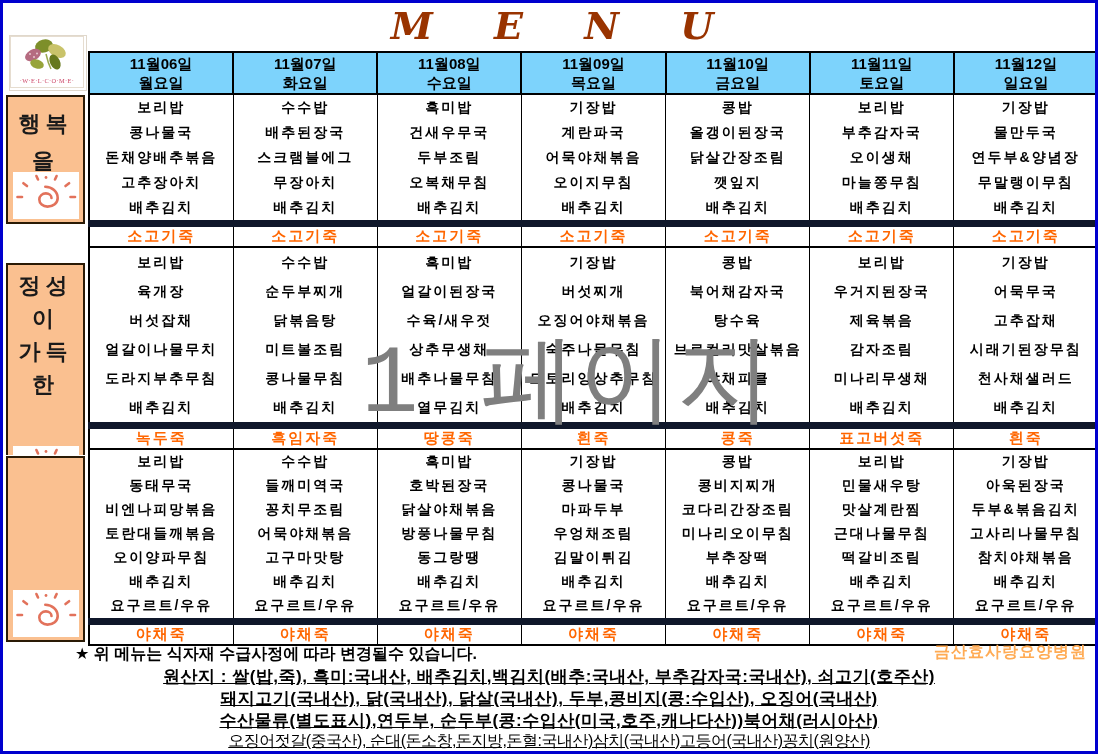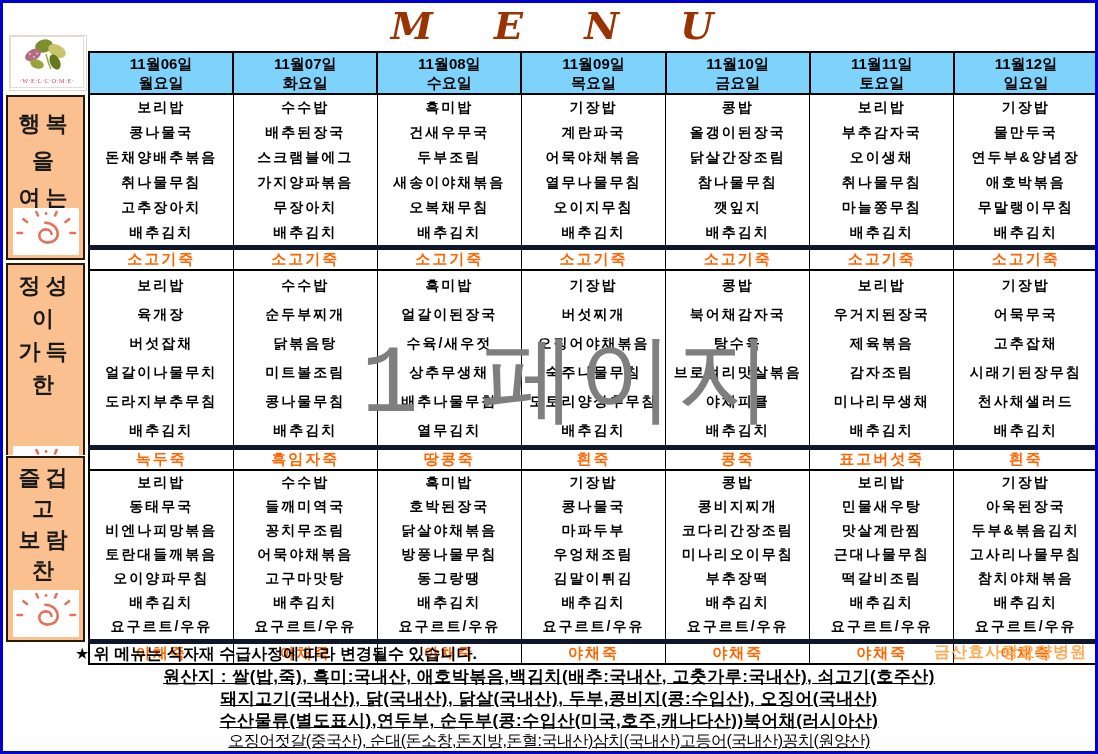--- a/index.html
+++ b/index.html
@@ -21,21 +21,21 @@
     position:absolute; left:6px; top:32px; width:76px; height:54px;
     background:#fff; border:1px solid #e0d8cc;
   }
   
   .side-box{
     position:absolute; left:3px; width:79px; box-sizing:border-box;
     background:#fac090; border:2px solid #2a1a05;
     box-shadow:inset 0 0 0 1px #fac090, 0 0 0 1px #fff;
     text-align:center;
   }
-  .side-box.sb0{top:92px;  height:165px;}
+  .side-box.sb0{top:92px;  height:129px;}
   .side-box.sb1{top:260px; height:235px;}
   .side-box.sb2{top:453px; height:186px;}
   .vtext{margin-top:8px;}
   .sb0 .vtext{line-height:37px;}
   .sb1 .vtext{line-height:33px; margin-top:4px;}
   .sb2 .vtext{line-height:31px; margin-top:4px;}
   .vline{display:block; font-size:22px; font-weight:bold; color:#1a1a1a; letter-spacing:5px;}
   .sun-box{
     position:absolute; bottom:3px; left:50%; transform:translateX(-50%);
     width:66px; height:47px; background:#ffffff; display:flex;
@@ -54,21 +54,21 @@
   table.menu td{
     border-left:1px solid #000; border-right:1px solid #000;
     text-align:center; vertical-align:middle; padding:0;
     font-size:14px; font-weight:bold; color:#000; letter-spacing:2px;
     white-space:nowrap; overflow:hidden;
   }
   tr.rb0 td{height:25px;}
   tr.rb1 td{height:29px;}
   tr.rb2 td{height:24px;}
   tr.zuk td{
-    height:18px; border-top:5px solid #0f172a; border-bottom:2px solid #000;
+    height:18px; border-top:7px solid #0f172a; border-bottom:2px solid #000;
     color:#ff6600; font-size:15px;
   }
   
   .watermark{
     position:absolute; left:358px; top:312px; z-index:6;
     font-size:96px; font-weight:400; color:#7f7f7f; letter-spacing:2px;
     font-family:Liberation Mono, monospace; pointer-events:none;
   }
   
   .footer{position:absolute; left:0; top:639px; width:100%;}
@@ -142,27 +142,20 @@
         <path d="M23 5.5l-1.6-3.5"></path>
         <circle cx="31" cy="3.5" r="1.4" fill="#e2725b" stroke="none"></circle>
         <path d="M40 5.5l1.6-3.5"></path>
         <path d="M50.5 12l3.6-2.8"></path>
         <path d="M55.5 23h4.5"></path>
       </g>
     </svg>
         </div>
       </div>
       <div class="side-box sb2">
-        <div class="vtext">
-          <span class="vline">즐겁</span>
-          <span class="vline">고</span>
-          <span class="vline">보람</span>
-          <span class="vline">찬</span>
-          <span class="vline">저녁</span>
-        </div>
         <div class="sun-box">
           <svg id="sun-tpl" width="62" height="44" viewBox="0 0 62 44">
       <g stroke="#e2725b" fill="none" stroke-width="2.6" stroke-linecap="round">
         <path d="M36.5 24c0-2.6-2.6-4.6-5.6-4.6-3.6 0-6.6 2.6-6.6 6.1 0 4.1 3.6 7.1 8.2 7.1 5.6 0 10.2-3.6 10.2-8.7 0-6.3-5.6-11.2-12.4-11.2"></path>
         <path d="M7 23h-4.5"></path>
         <path d="M12 12l-3.6-2.8"></path>
         <path d="M23 5.5l-1.6-3.5"></path>
         <circle cx="31" cy="3.5" r="1.4" fill="#e2725b" stroke="none"></circle>
         <path d="M40 5.5l1.6-3.5"></path>
         <path d="M50.5 12l3.6-2.8"></path>
@@ -228,29 +221,20 @@
         <tr class="rb0">
           <td>돈채양배추볶음</td>
           <td>스크램블에그</td>
           <td>두부조림</td>
           <td>어묵야채볶음</td>
           <td>닭살간장조림</td>
           <td>오이생채</td>
           <td>연두부&amp;양념장</td>
         </tr>
         <tr class="rb0">
-          <td>취나물무침</td>
-          <td>가지양파볶음</td>
-          <td>새송이야채볶음</td>
-          <td>열무나물무침</td>
-          <td>참나물무침</td>
-          <td>취나물무침</td>
-          <td>애호박볶음</td>
-        </tr>
-        <tr class="rb0">
           <td>고추장아치</td>
           <td>무장아치</td>
           <td>오복채무침</td>
           <td>오이지무침</td>
           <td>깻잎지</td>
           <td>마늘쫑무침</td>
           <td>무말랭이무침</td>
         </tr>
         <tr class="rb0">
           <td>배추김치</td>
@@ -409,20 +393,20 @@
   </table>
 
   <div class="watermark">1 페이지</div>
 
   <div class="footer">
     <div class="notice-row">
       <span class="notice">★  위 메뉴는 식자재 수급사정에 따라 변경될수 있습니다.</span>
       <span class="hospital">금산효사랑요양병원</span>
     </div>
     <div id="origin-lines">
-        <div class="origin-line">원산지 : 쌀(밥,죽), 흑미:국내산, 애호박볶음,백김치(배추:국내산, 고춧가루:국내산), 쇠고기(호주산)</div>
+        <div class="origin-line">원산지 : 쌀(밥,죽), 흑미:국내산, 배추김치,백김치(배추:국내산, 부추감자국:국내산), 쇠고기(호주산)</div>
         <div class="origin-line">돼지고기(국내산), 닭(국내산), 닭살(국내산), 두부,콩비지(콩:수입산), 오징어(국내산)</div>
         <div class="origin-line">수산물류(별도표시),연두부, 순두부(콩:수입산(미국,호주,캐나다산))북어채(러시아산)</div>
         <div class="origin-line alt">오징어젓갈(중국산), 순대(돈소창,돈지방,돈혈:국내산)삼치(국내산)고등어(국내산)꽁치(원양산)</div>
       </div>
   </div>
 
 </div>
 
 </body></html>

